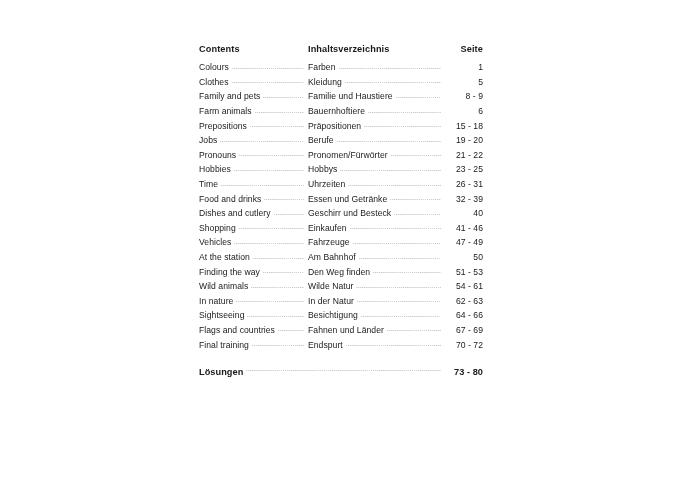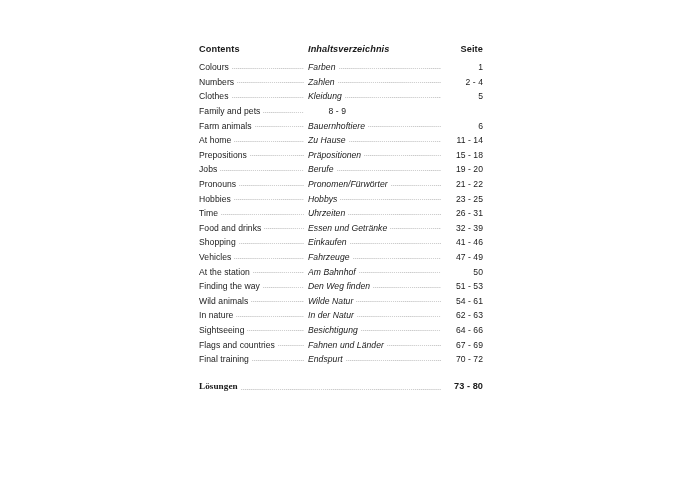--- a/index.html
+++ b/index.html
@@ -44,21 +44,20 @@
     width: 109px;
     display: flex;
     align-items: baseline;
     overflow: hidden;
   }
   .col-de {
     width: 137px;
     display: flex;
     align-items: baseline;
     overflow: hidden;
-    font-style: italic;
   }
   .col-pg {
     width: 38px;
     text-align: right;
     flex: 0 0 38px;
   }
 
   .label {
     flex: 0 0 auto;
     padding-right: 3px;
@@ -107,23 +106,22 @@
     align-items: baseline;
     height: 14.6px;
     font-size: 9.2px;
     font-weight: bold;
     letter-spacing: 0.05px;
     white-space: nowrap;
   }
   .solutions-row .wide {
     width: 246px;
     display: flex;
-    align-items: flex-end;
-    overflow: hidden;
-    font-family: Liberation Serif, serif;
+    align-items: center;
+    overflow: hidden;
   }
 </style>
 </head>
 <body>
 
 <div id="toc-page">
   <div class="toc-table">
 
     <div class="row header-row">
       <div class="col-en">Contents</div>
@@ -138,71 +136,53 @@
             <span class="leader"></span>
           </div>
           <div class="col-de">
             <span class="label">Farben</span>
             <span class="leader"></span>
           </div>
           <div class="col-pg">1</div>
         </div>
         <div class="row">
           <div class="col-en">
-            <span class="label">Numbers</span>
-            <span class="leader"></span>
-          </div>
-          <div class="col-de">
-            <span class="label">Zahlen</span>
-            <span class="leader"></span>
-          </div>
-          <div class="col-pg">2 - 4</div>
-        </div>
-        <div class="row">
-          <div class="col-en">
             <span class="label">Clothes</span>
             <span class="leader"></span>
           </div>
           <div class="col-de">
             <span class="label">Kleidung</span>
             <span class="leader"></span>
           </div>
           <div class="col-pg">5</div>
         </div>
         <div class="row">
           <div class="col-en">
             <span class="label">Family and pets</span>
             <span class="leader"></span>
           </div>
+          <div class="col-de">
+            <span class="label">Familie und Haustiere</span>
+            <span class="leader"></span>
+          </div>
           <div class="col-pg">8 - 9</div>
         </div>
         <div class="row">
           <div class="col-en">
             <span class="label">Farm animals</span>
             <span class="leader"></span>
           </div>
           <div class="col-de">
             <span class="label">Bauernhoftiere</span>
             <span class="leader"></span>
           </div>
           <div class="col-pg">6</div>
         </div>
         <div class="row">
           <div class="col-en">
-            <span class="label">At home</span>
-            <span class="leader"></span>
-          </div>
-          <div class="col-de">
-            <span class="label">Zu Hause</span>
-            <span class="leader"></span>
-          </div>
-          <div class="col-pg">11 - 14</div>
-        </div>
-        <div class="row">
-          <div class="col-en">
             <span class="label">Prepositions</span>
             <span class="leader"></span>
           </div>
           <div class="col-de">
             <span class="label">Präpositionen</span>
             <span class="leader"></span>
           </div>
           <div class="col-pg">15 - 18</div>
         </div>
         <div class="row">
@@ -252,20 +232,31 @@
         <div class="row">
           <div class="col-en">
             <span class="label">Food and drinks</span>
             <span class="leader"></span>
           </div>
           <div class="col-de">
             <span class="label">Essen und Getränke</span>
             <span class="leader"></span>
           </div>
           <div class="col-pg">32 - 39</div>
+        </div>
+        <div class="row">
+          <div class="col-en">
+            <span class="label">Dishes and cutlery</span>
+            <span class="leader"></span>
+          </div>
+          <div class="col-de">
+            <span class="label">Geschirr und Besteck</span>
+            <span class="leader"></span>
+          </div>
+          <div class="col-pg">40</div>
         </div>
         <div class="row">
           <div class="col-en">
             <span class="label">Shopping</span>
             <span class="leader"></span>
           </div>
           <div class="col-de">
             <span class="label">Einkaufen</span>
             <span class="leader"></span>
           </div>

